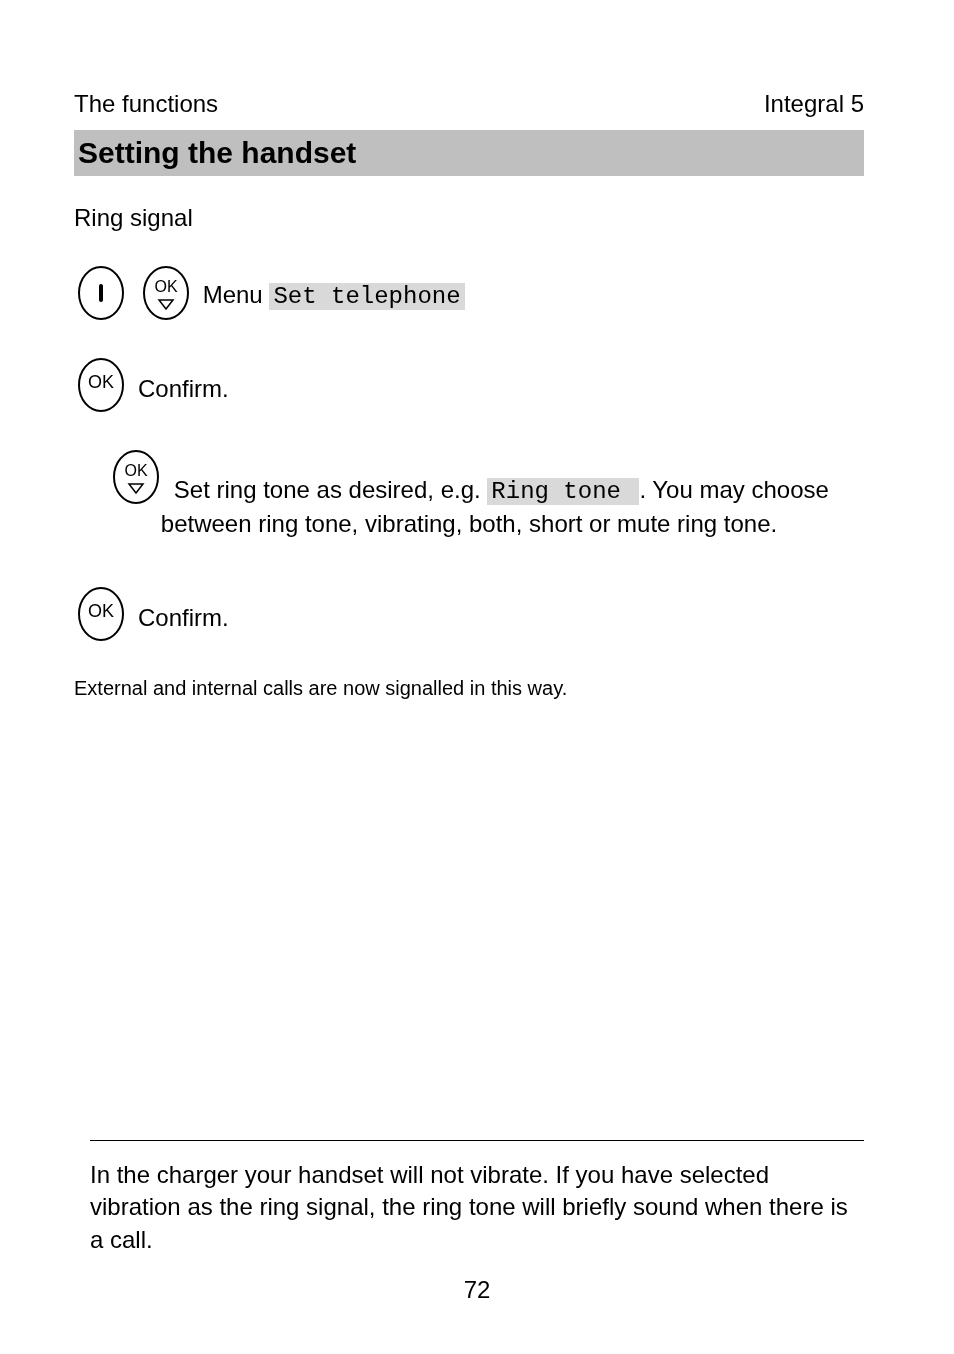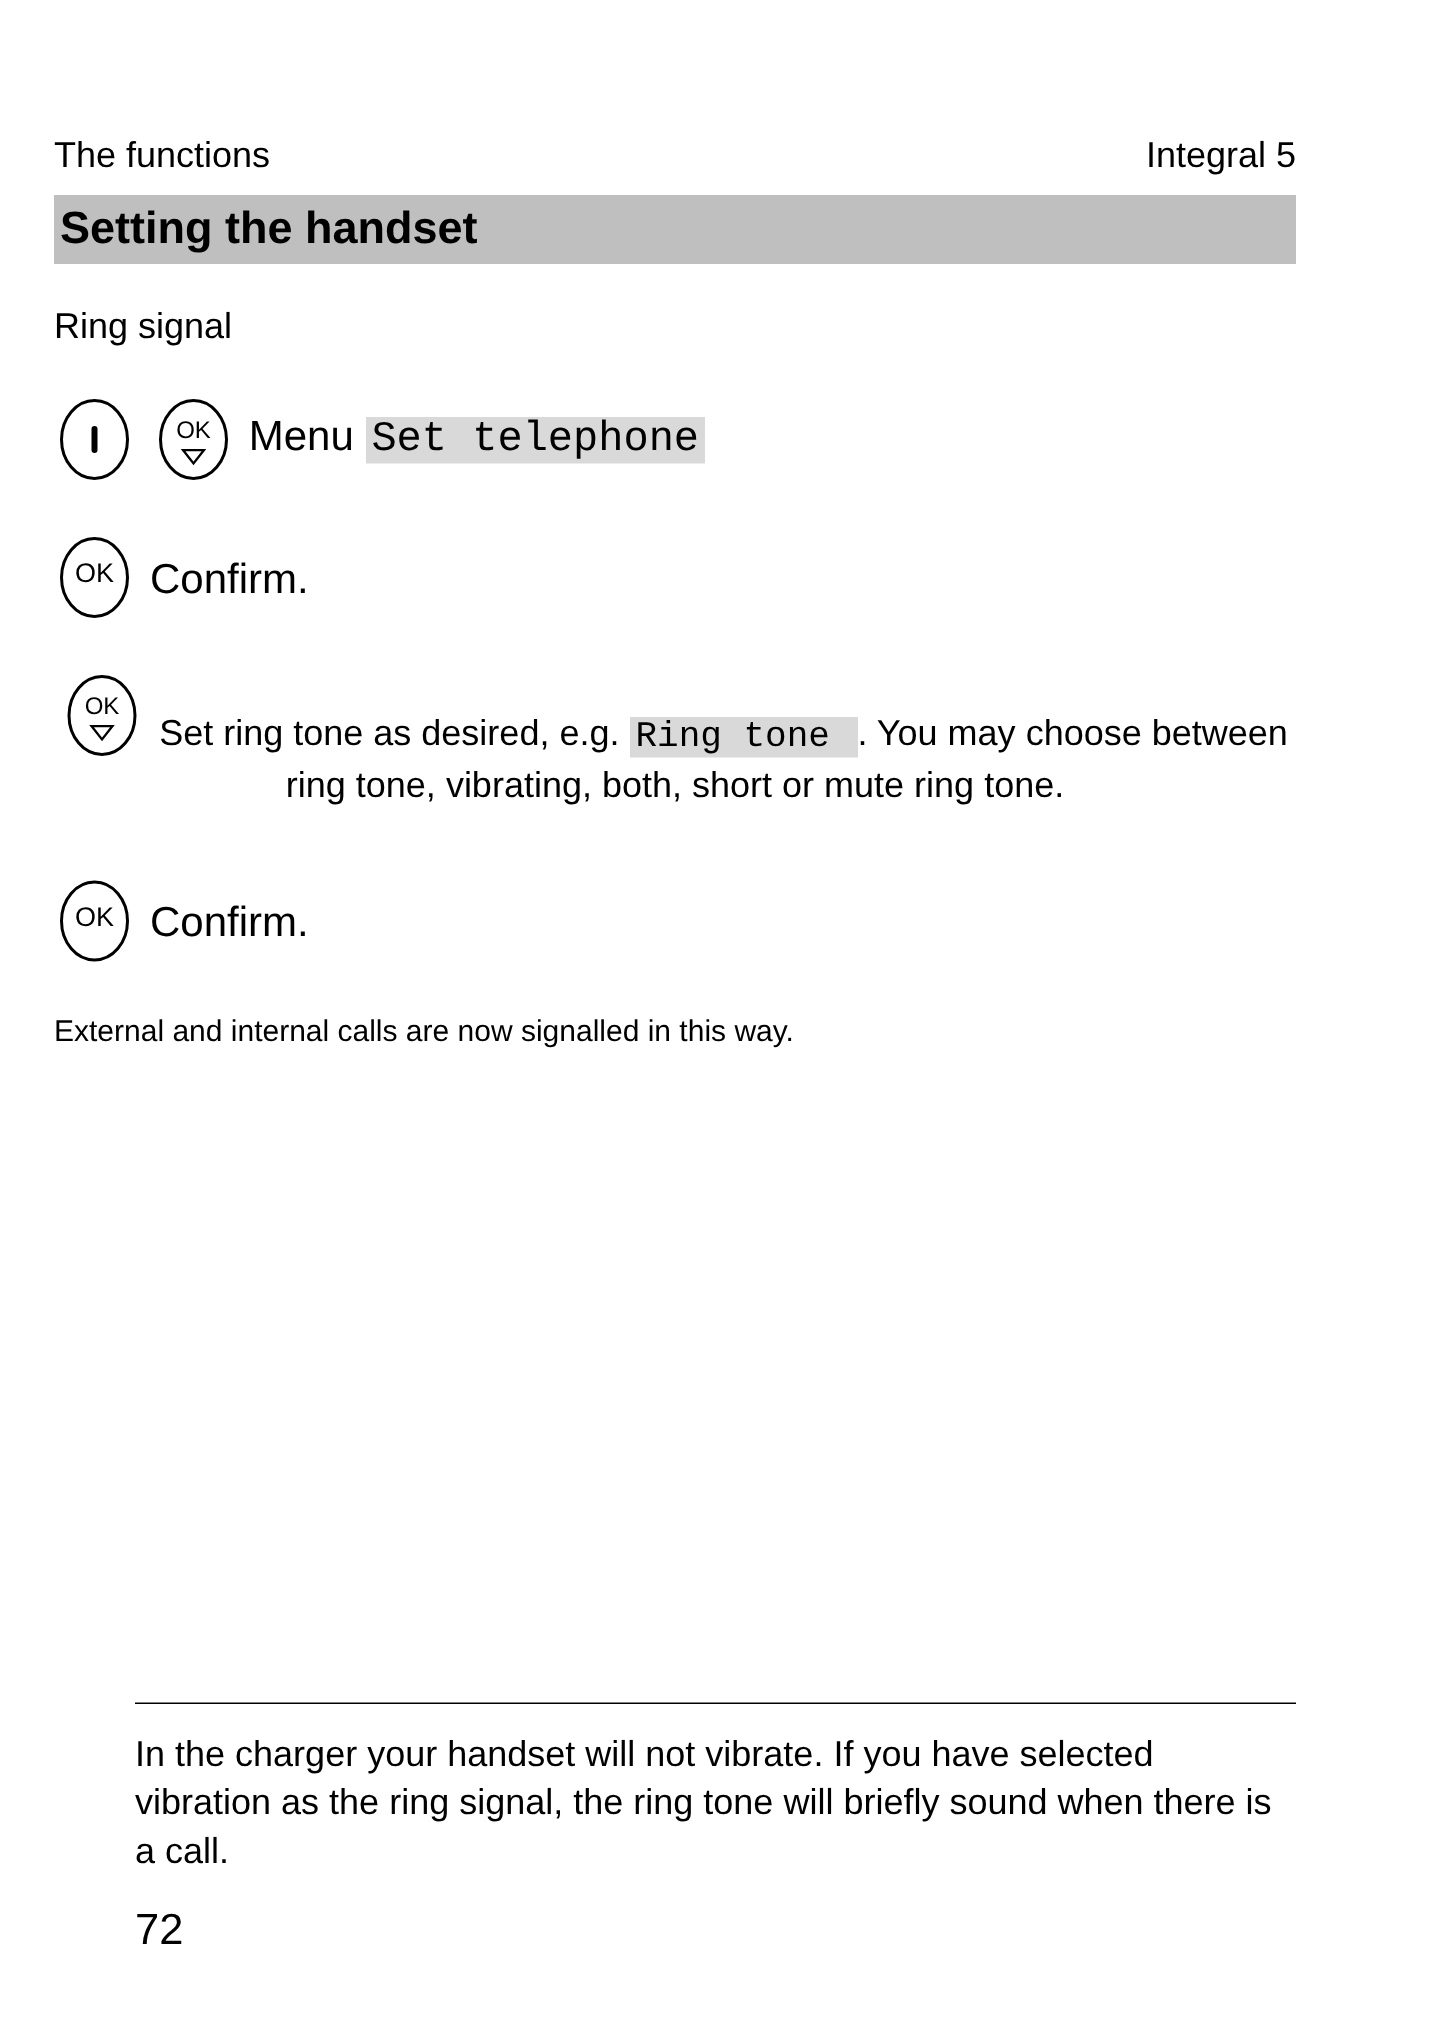--- a/index.html
+++ b/index.html
@@ -6,21 +6,21 @@
     margin: 0;
     padding: 0;
     background: #fff;
     font-family: Arial, Helvetica, sans-serif;
     color: #000;
   }
   .page {
     width: 954px;
     height: 1354px;
     box-sizing: border-box;
-    padding: 90px 90px 50px 36px;
+    padding: 90px 90px 50px 74px;
     position: relative;
   }
   .header-row {
     display: flex;
     justify-content: space-between;
     font-size: 24px;
     margin-bottom: 12px;
   }
   .title-bar {
     background: #bfbfbf;
@@ -31,21 +31,21 @@
   }
   .sub-heading {
     font-size: 24px;
     font-weight: normal;
     margin-bottom: 30px;
   }
   .step {
     display: flex;
     align-items: flex-end;
     margin-bottom: 30px;
-    font-size: 28px;
+    font-size: 24px;
     line-height: 1.3;
   }
   .step .text-line {
     margin-left: 6px;
     margin-bottom: 12px;
   }
   .flow-text {
     font-size: 20px;
     line-height: 1.35;
     margin-bottom: 42px;
@@ -72,22 +72,23 @@
     border: none;
     border-top: 1px solid #000;
     margin: 0 0 18px 0;
   }
   .note-p {
     font-size: 24px;
     line-height: 1.35;
     margin: 0 0 14px 0;
   }
   .page-number {
-    font-size: 29px;
+    font-size: 24px;
     margin-top: 20px;
+    text-align: center;
   }
   .step-block {
     margin-bottom: 43px;
     text-align: center;
   }
   .step-block .after-icons {
     font-size: 24px;
     line-height: 1.35;
   }
   .inline-icons {

